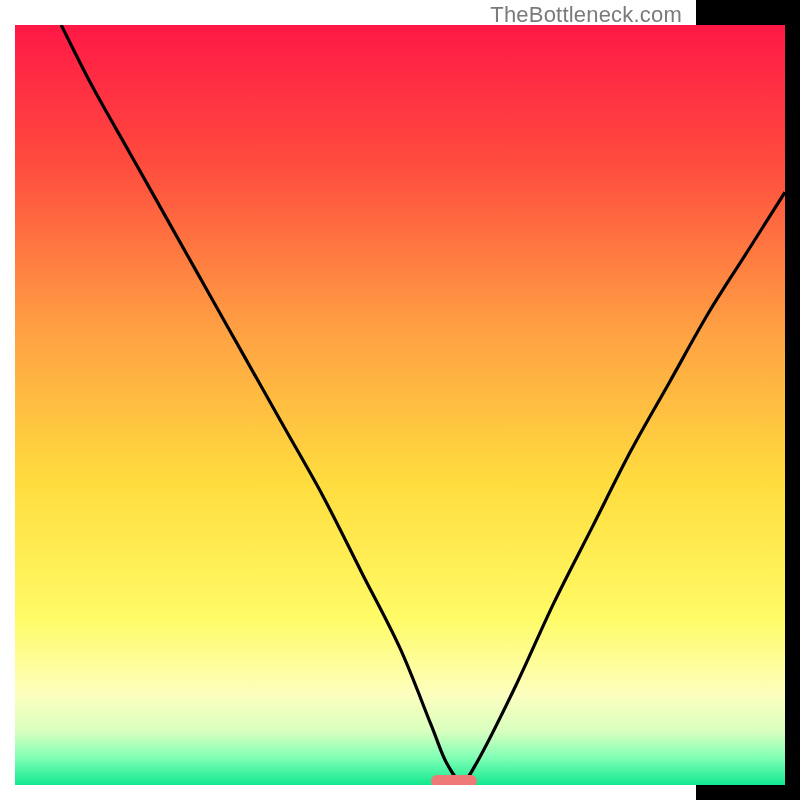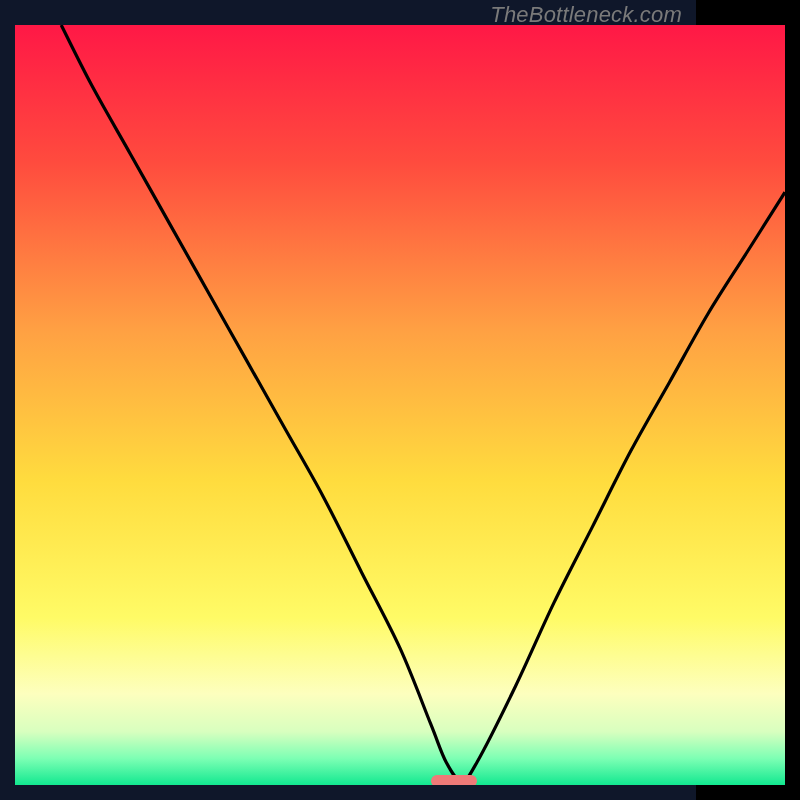--- a/index.html
+++ b/index.html
@@ -9,22 +9,21 @@
     height: 800px;
     background: #000;
     overflow: hidden;
   }
   .frame {
     position: absolute;
     left: 0;
     top: 0;
     width: 696px;
     height: 800px;
-    background: #0f172a;
-    font-style: italic;
+    background: #ffffff;
   }
   .plot {
     position: absolute;
     left: 15px;
     top: 25px;
     width: 770px;
     height: 760px;
     overflow: hidden;
   }
   .gradient {

